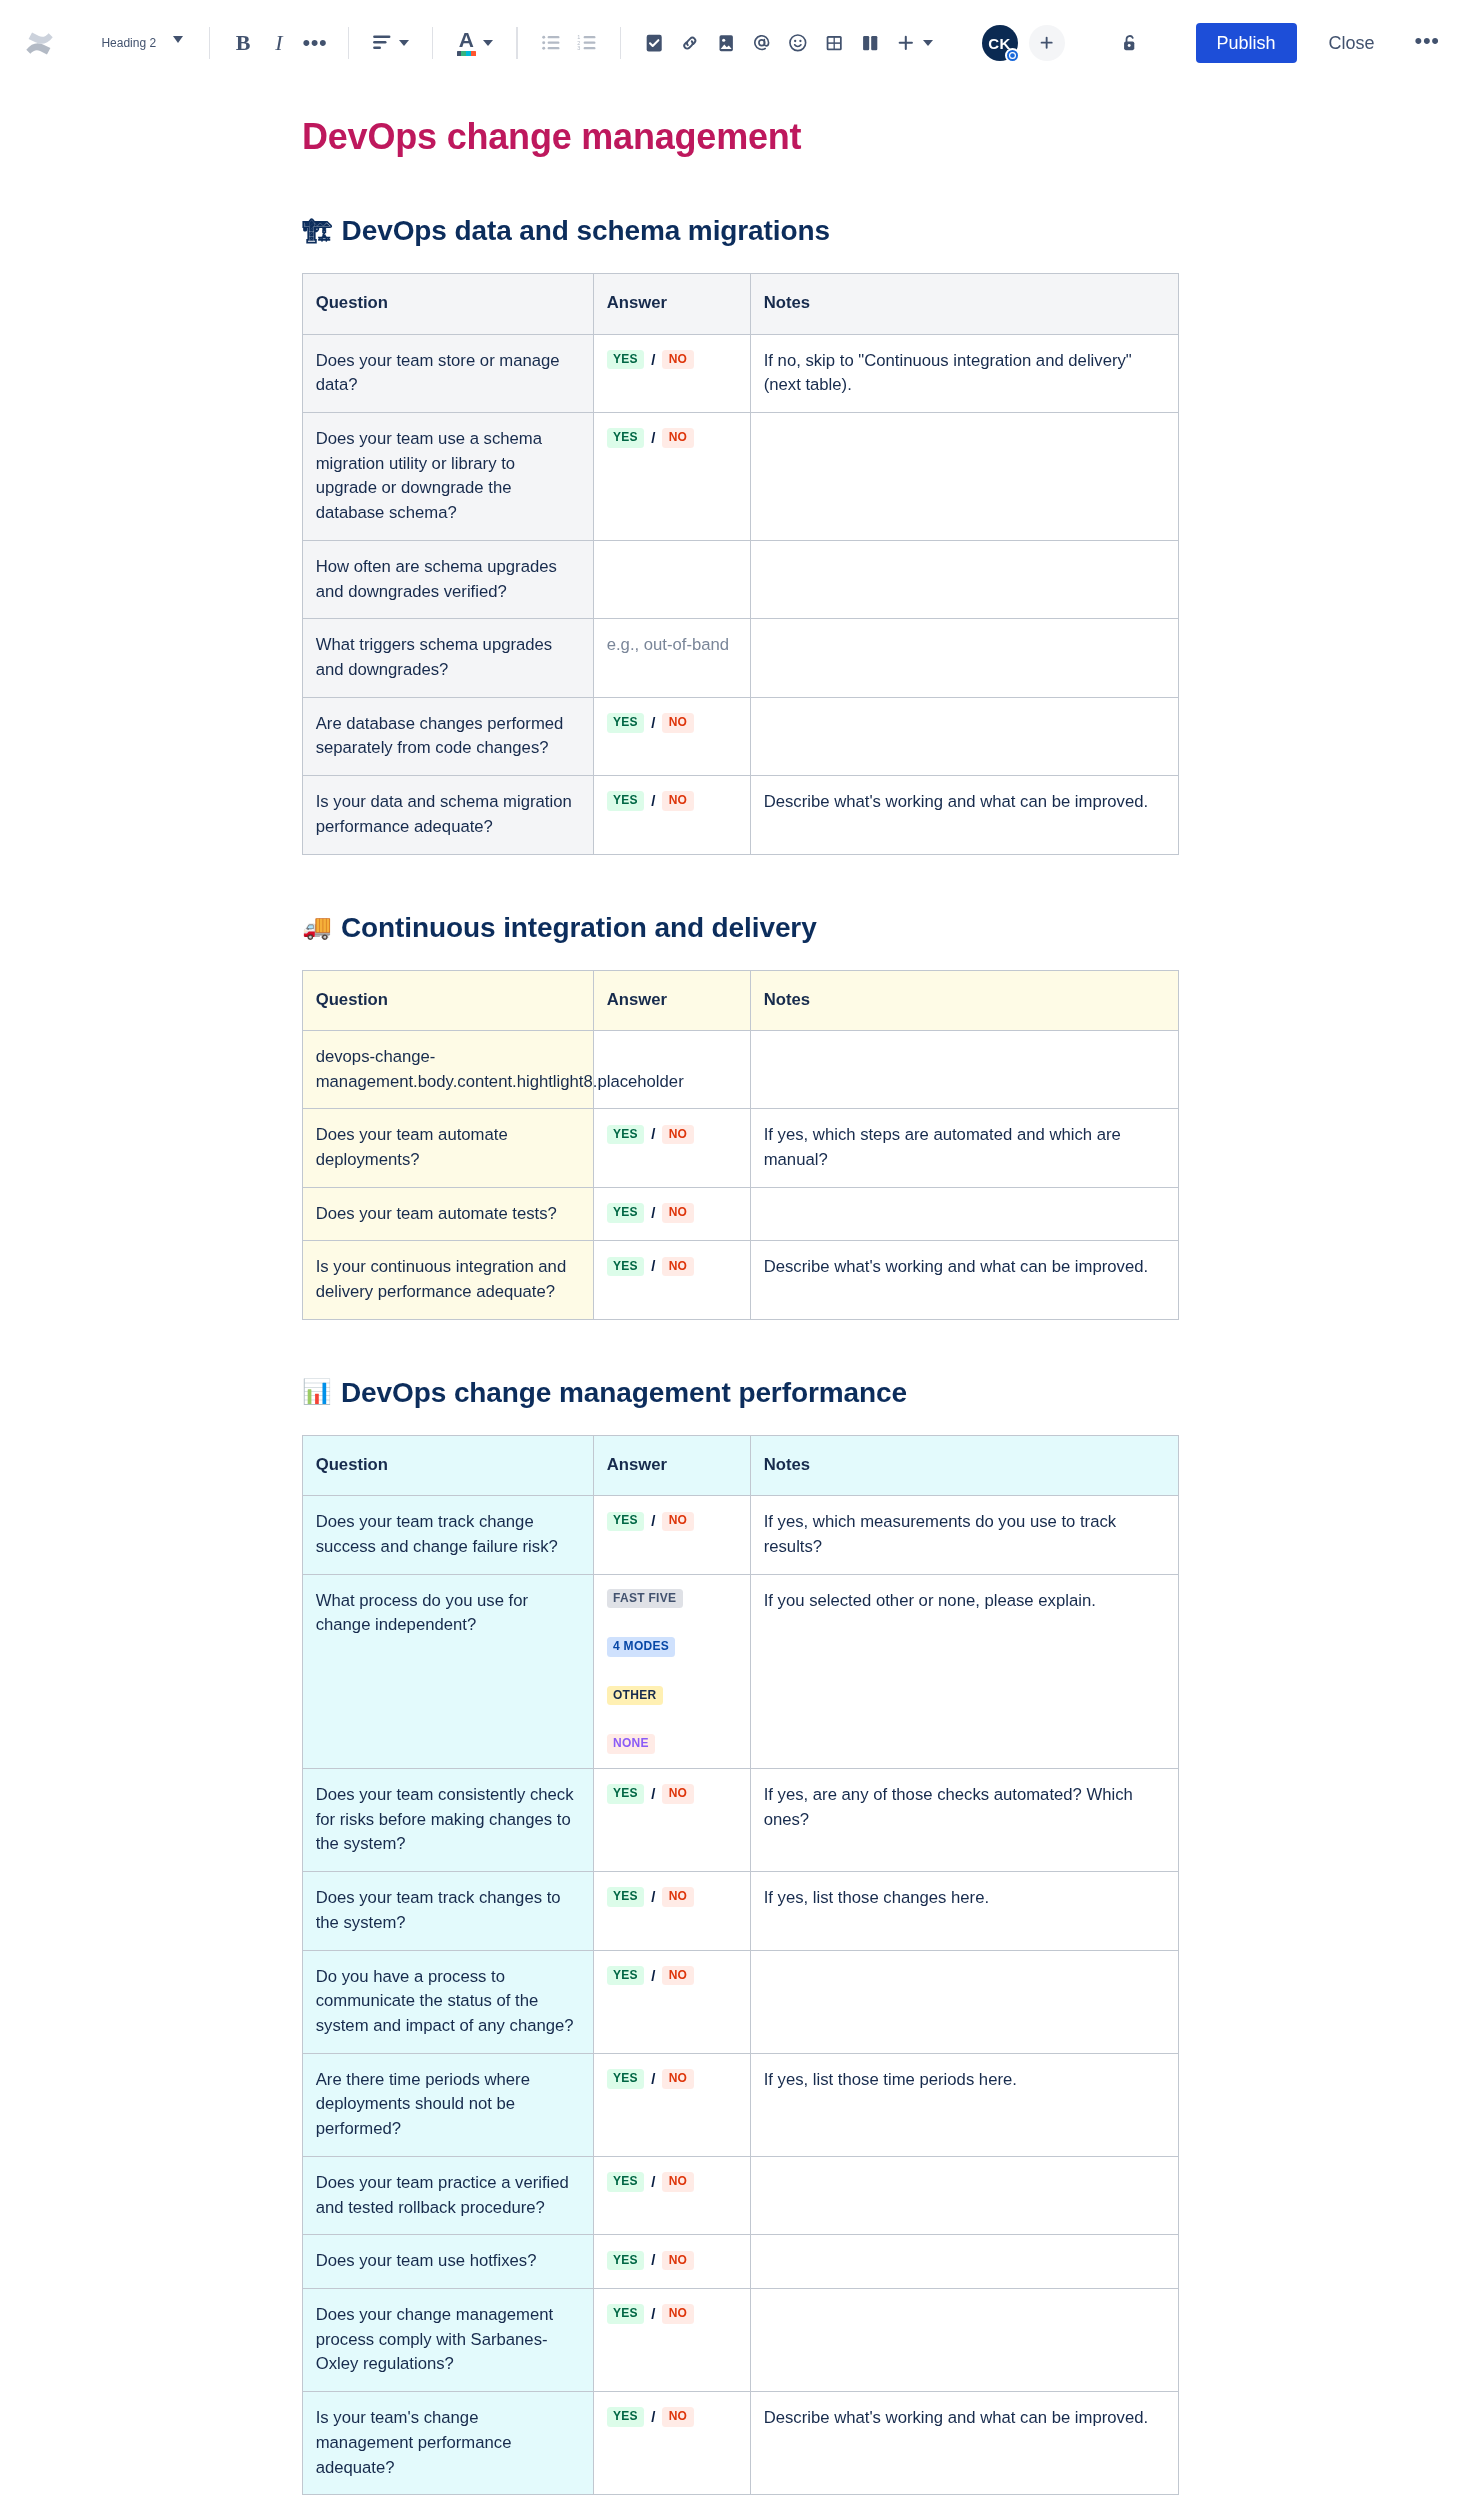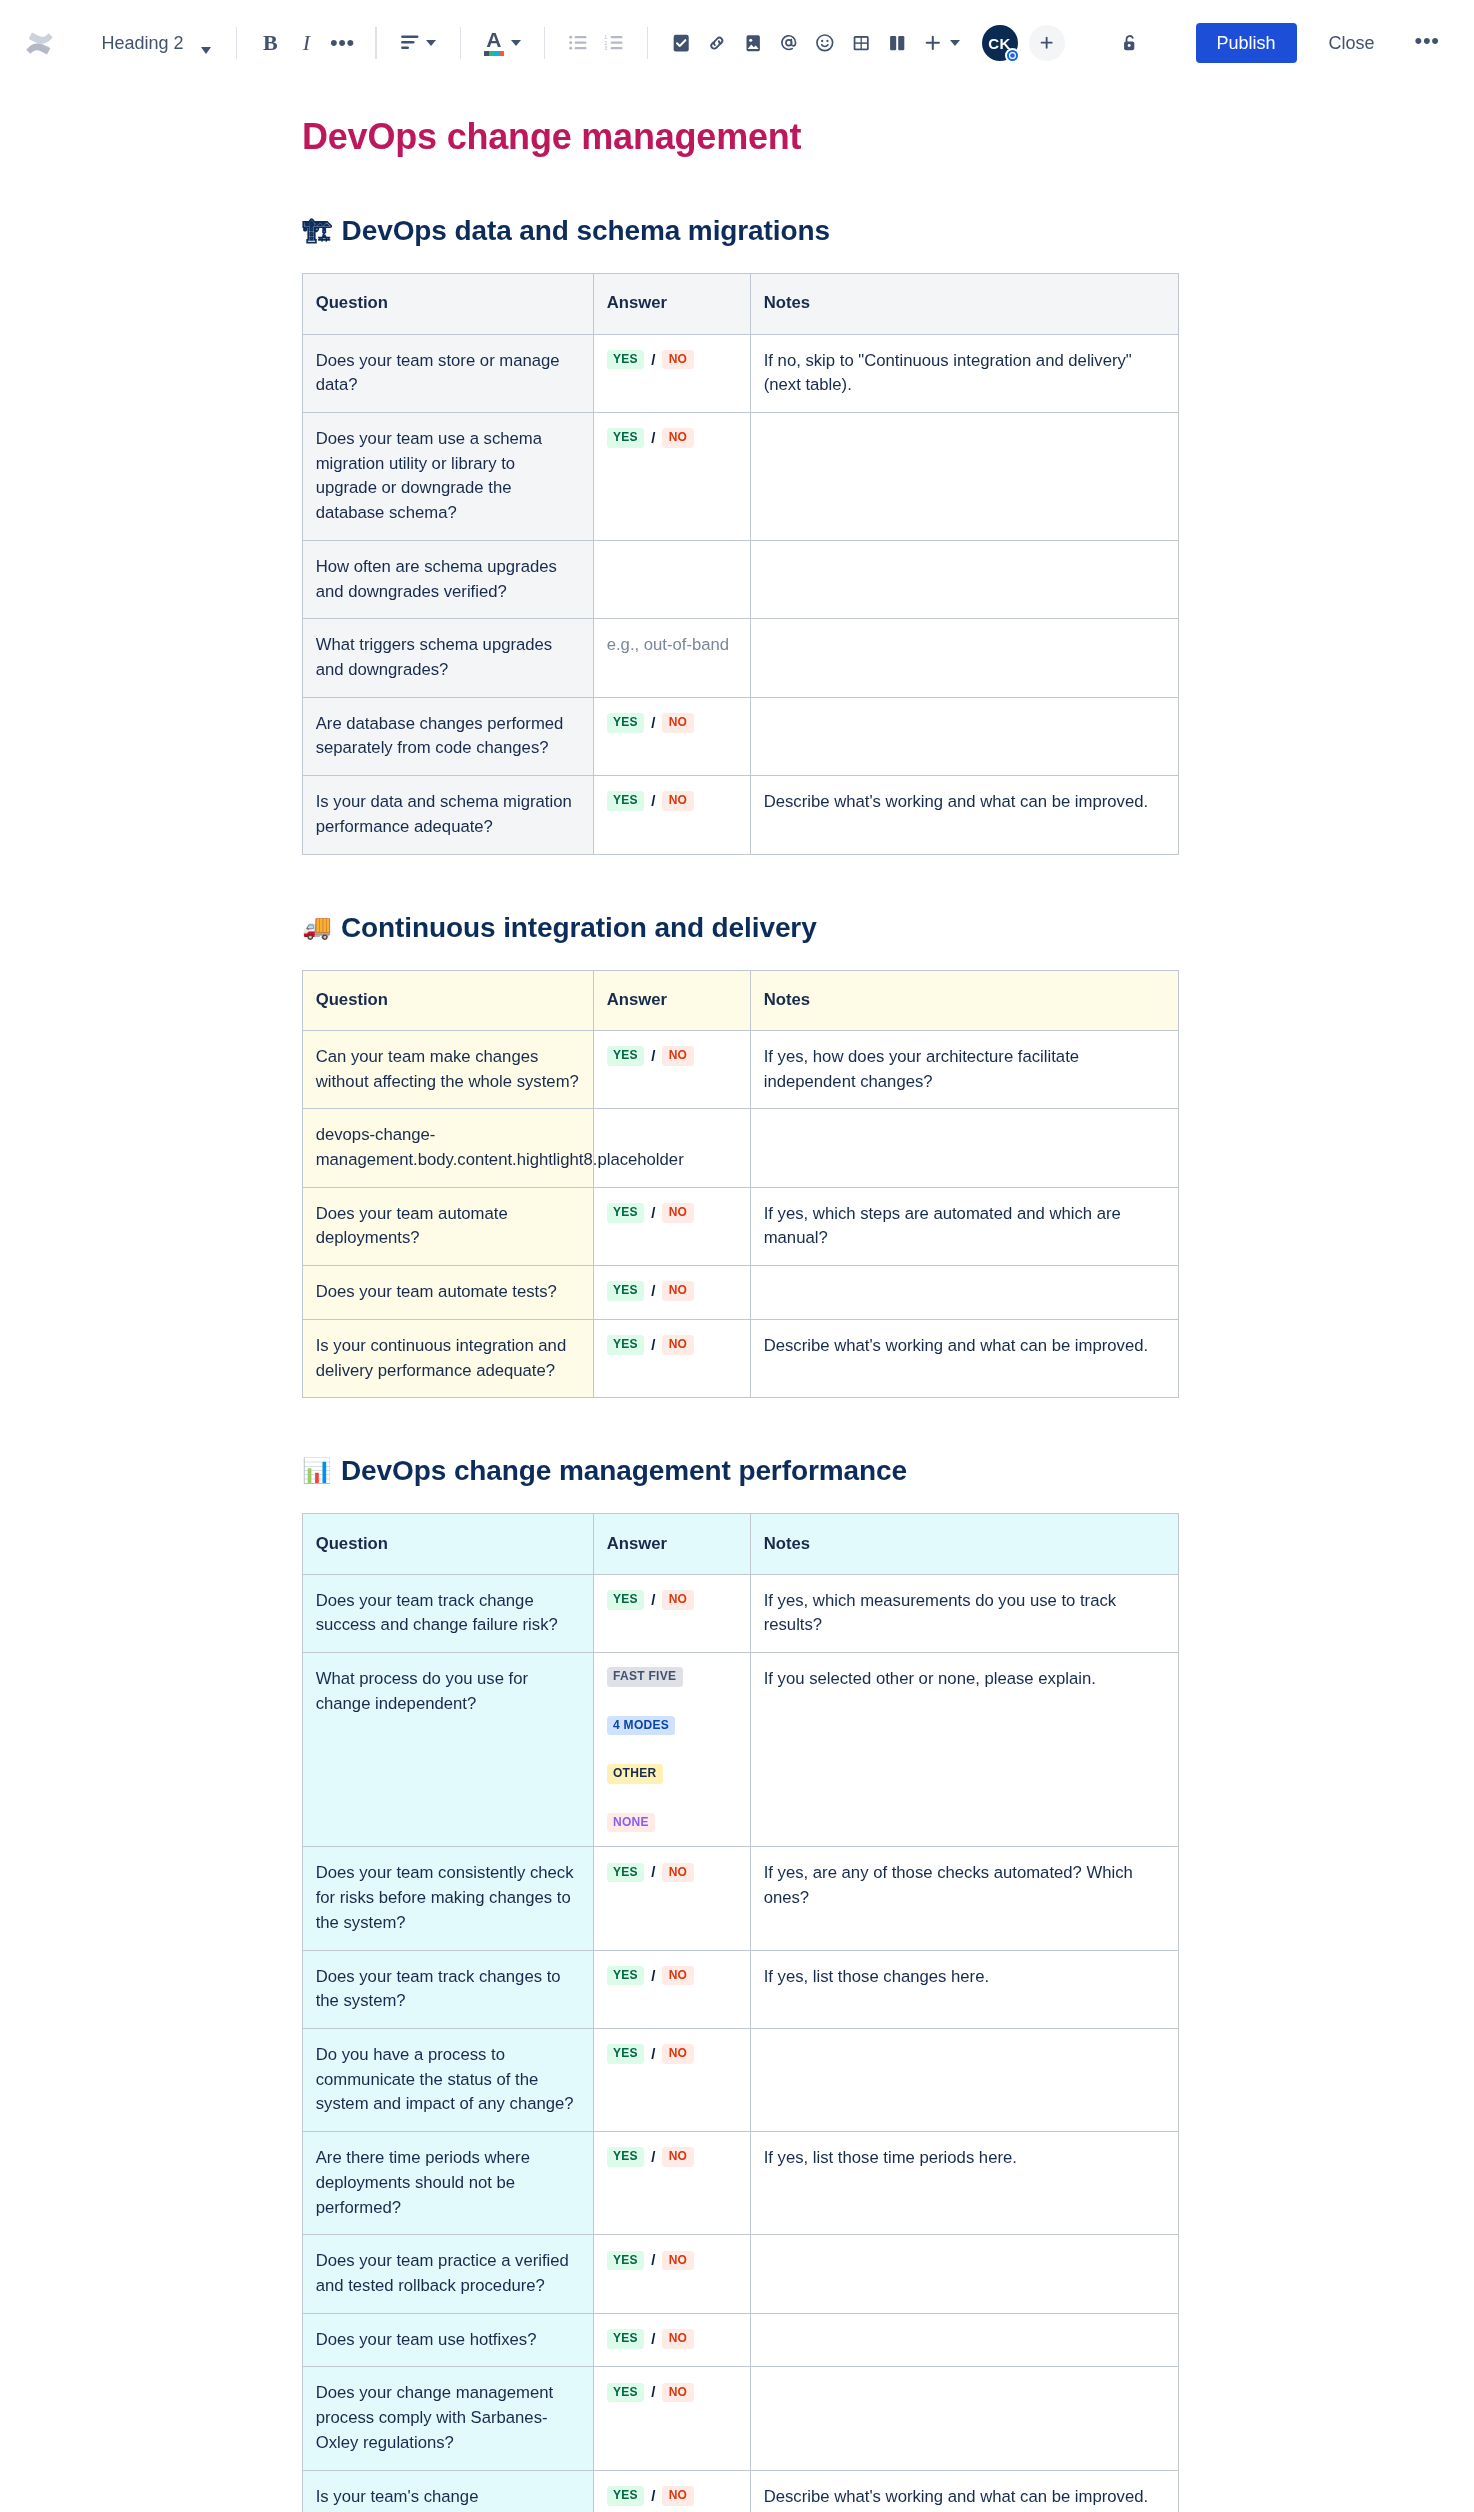--- a/index.html
+++ b/index.html
@@ -24,23 +24,23 @@
   .tb-left { display:flex; align-items:center; flex: 0 0 auto; }
   .tb-spacer { flex: 1 1 auto; }
   .tb-right { display:flex; align-items:center; flex: 0 0 auto; gap: 18px; }
 
   .app-logo {
     width: 33px; height: 33px; margin-right: 35px;
     display:flex; align-items:center; justify-content:center;
   }
 
   .style-select {
-    display:flex; align-items:flex-end; gap:17.3px;
+    display:flex; align-items:flex-start; gap:17.3px;
     padding: 5.8px 10.4px; border-radius: 4.6px;
-    font-size: 18px; color:#42526e; cursor:pointer;
+    font-size: 12px; color:#42526e; cursor:pointer;
     white-space: nowrap;
   }
   .chev { width:0;height:0;border-left:5.8px solid transparent;border-right:5.8px solid transparent;border-top:7px solid #42526e; }
   .chev.sm { border-left-width:5.2px;border-right-width:5.2px;border-top-width:6.3px; }
 
   .tb-div { width:1.2px; height:32px; background:#dfe1e6; margin: 0 15px; flex:0 0 auto; }
 
   .tb-btn {
     width: 36px; height: 36px;
     display:flex; align-items:center; justify-content:center;
@@ -418,31 +418,20 @@
           </colgroup>
           <thead>
             <tr>
               <th>Question</th>
               <th>Answer</th>
               <th>Notes</th>
             </tr>
           </thead>
           <tbody>
             <tr>
-              <td class="qcell">Can your team make changes without affecting the whole system?</td>
-              <td class="acell">
-                <div class="lozset">
-                  <span class="lz lz-yes">YES</span>
-                  <span class="lz-sep">/</span>
-                  <span class="lz lz-no">NO</span>
-                </div>
-              </td>
-              <td class="ncell note">If yes, how does your architecture facilitate independent changes?</td>
-            </tr>
-            <tr>
               <td class="qcell">devops-change-management.body.content.hightlight8.placeholder</td>
               <td class="acell"></td>
               <td class="ncell note"></td>
             </tr>
             <tr>
               <td class="qcell">Does your team automate deployments?</td>
               <td class="acell">
                 <div class="lozset">
                   <span class="lz lz-yes">YES</span>
                   <span class="lz-sep">/</span>

